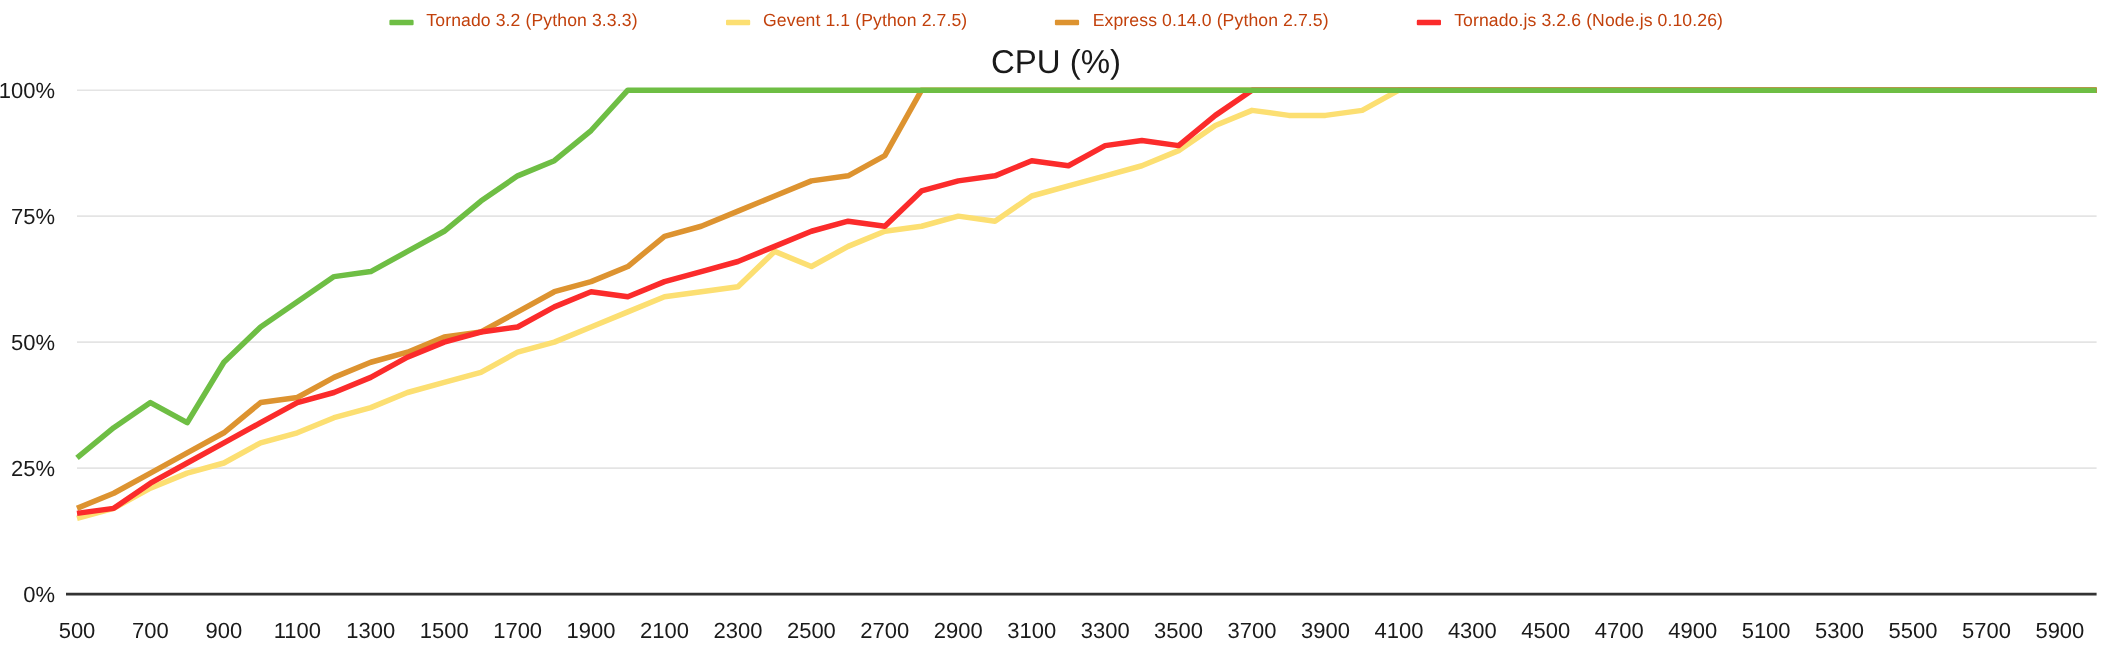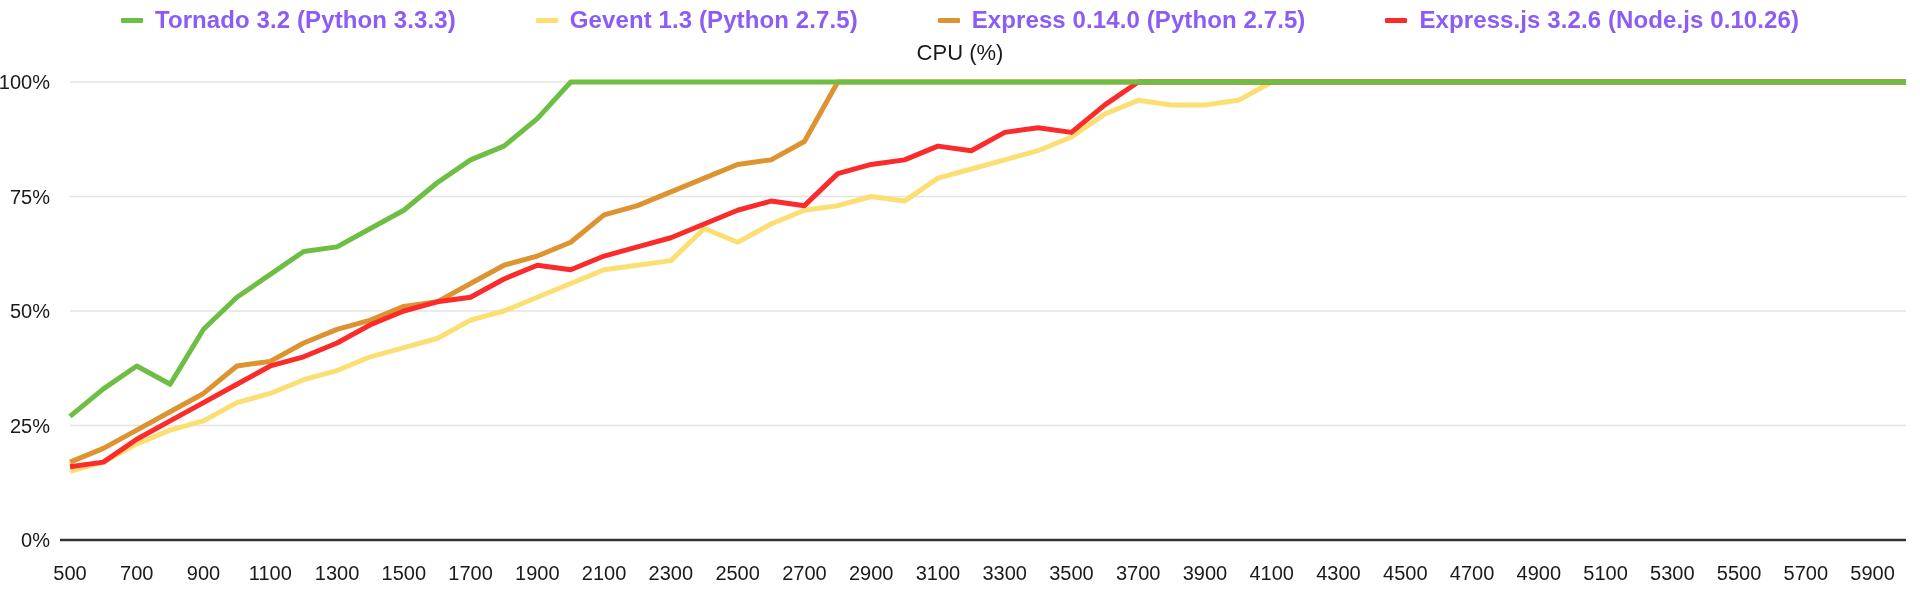--- a/index.html
+++ b/index.html
@@ -36,32 +36,31 @@
     white-space: nowrap;
   }
   .legend-swatch {
     width: 22px;
     height: 5px;
     border-radius: 1px;
     margin-right: 12px;
     flex: none;
   }
   .legend-label {
-    font-size: 24px;
-    color: #8b5cf6;
+    font-size: 16px;
+    color: #c2410c;
     letter-spacing: 0.1px;
-    font-weight: bold;
   }
   .chart-title {
     position: absolute;
     top: 40px;
     left: 0;
     width: 1920px;
     text-align: center;
-    font-size: 22px;
+    font-size: 30px;
     color: #1a1a1a;
   }
   svg.plot {
     position: absolute;
     top: 0;
     left: 0;
   }
   .ytick-label {
     font-family: "Liberation Sans", sans-serif;
     font-size: 20px;
@@ -94,29 +93,29 @@
 
 <div id="chart-root">
 
   <div class="legend-bar" id="legend-bar">
       <div class="legend-item">
         <span class="legend-swatch" style="background: rgb(110, 190, 68);"></span>
         <span class="legend-label">Tornado 3.2 (Python 3.3.3)</span>
       </div>
       <div class="legend-item">
         <span class="legend-swatch" style="background: rgb(252, 223, 114);"></span>
-        <span class="legend-label">Gevent 1.3 (Python 2.7.5)</span>
+        <span class="legend-label">Gevent 1.1 (Python 2.7.5)</span>
       </div>
       <div class="legend-item">
         <span class="legend-swatch" style="background: rgb(221, 147, 48);"></span>
         <span class="legend-label">Express 0.14.0 (Python 2.7.5)</span>
       </div>
       <div class="legend-item">
         <span class="legend-swatch" style="background: rgb(251, 43, 43);"></span>
-        <span class="legend-label">Express.js 3.2.6 (Node.js 0.10.26)</span>
+        <span class="legend-label">Tornado.js 3.2.6 (Node.js 0.10.26)</span>
       </div>
     </div>
 
   <div class="chart-title">CPU (%)</div>
 
   <svg class="plot" id="plot-svg" width="1920" height="611">
       <line x1="60" y1="540" x2="1906" y2="540" class="axisline"></line>
       <text x="50" y="547" class="ytick-label">0%</text>
       <line x1="70" y1="425.5" x2="1906" y2="425.5" class="gridline"></line>
       <text x="50" y="432.5" class="ytick-label">25%</text>

